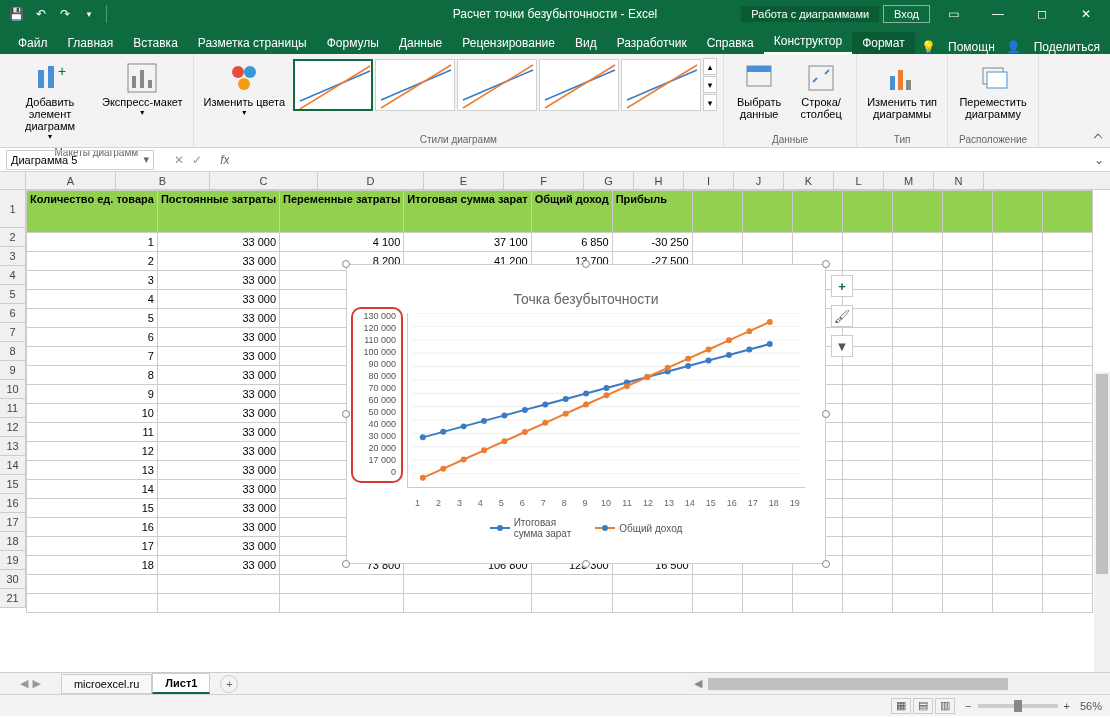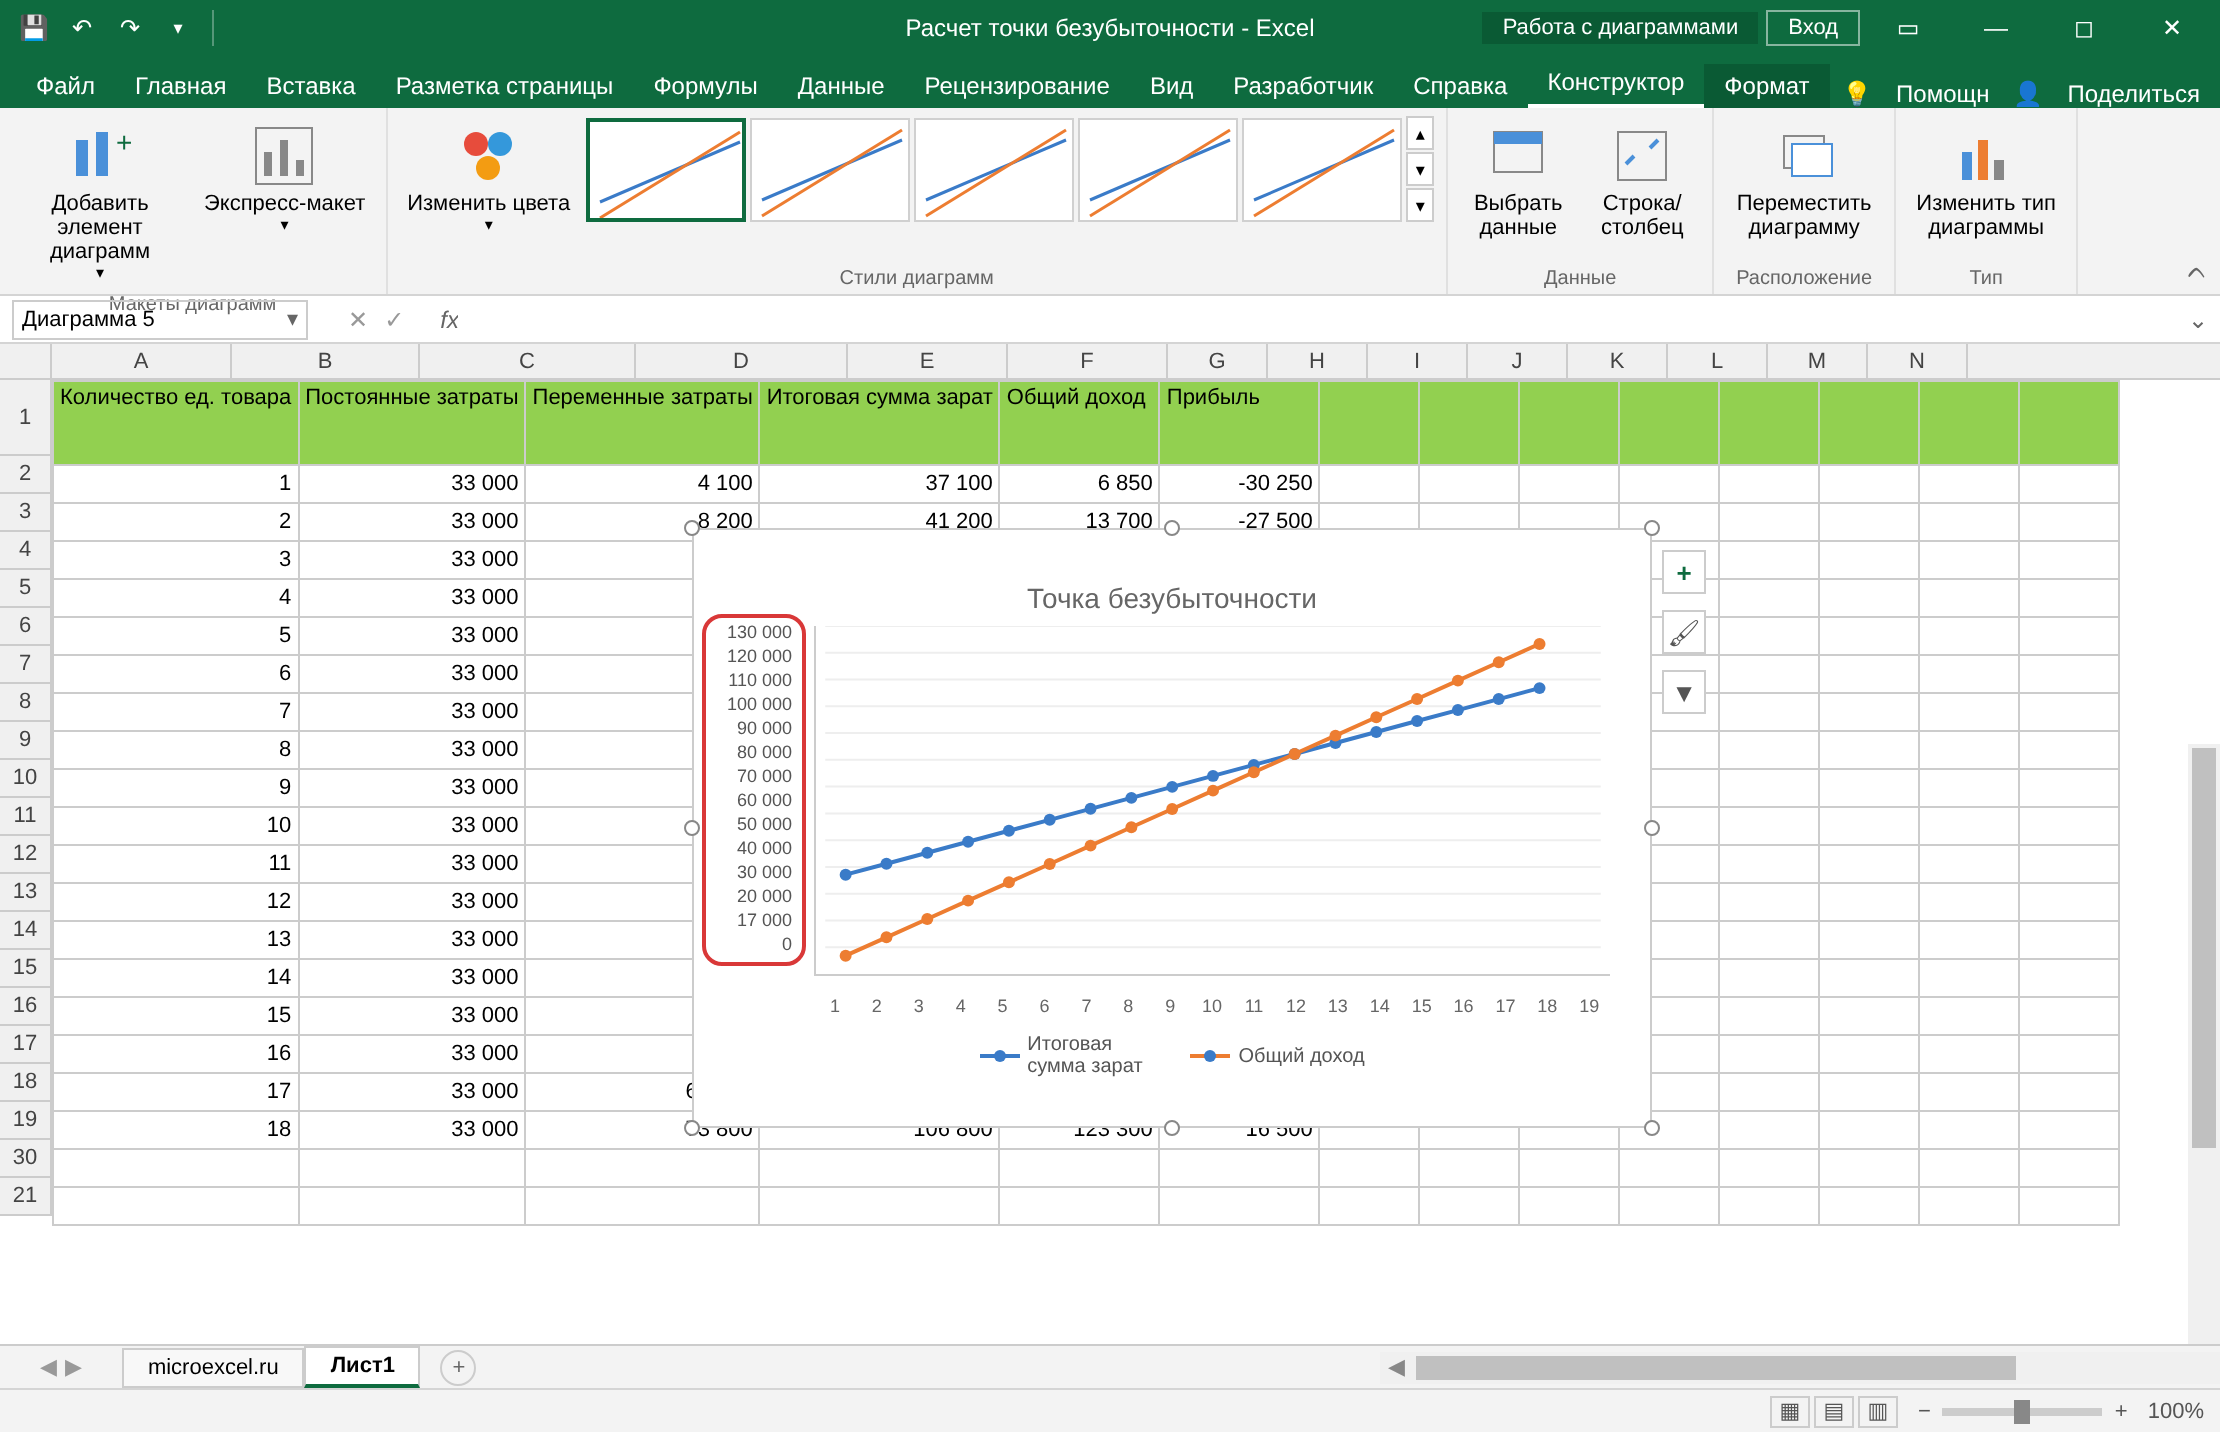--- a/index.html
+++ b/index.html
@@ -53,21 +53,21 @@
 .col-headers { display: flex; height: 18px; background: #f0f0f0; border-bottom: 1px solid #ccc; }
 .corner { width: 26px; border-right: 1px solid #ccc; }
 .col-h { border-right: 1px solid #ccc; text-align: center; font-size: 11px; line-height: 18px; color: #444; cursor: pointer; }
 .grid-body { display: flex; height: 460px; overflow: hidden; }
 .row-headers { width: 26px; }
 .row-h { height: 19px; border-bottom: 1px solid #ccc; border-right: 1px solid #ccc; background: #f0f0f0; text-align: center; font-size: 11px; line-height: 19px; color: #444; cursor: pointer; }
 .row-h.tall { height: 38px; line-height: 38px; }
 .cells { position: relative; flex: 1; }
 table.sheet { border-collapse: collapse; position: absolute; }
 .sheet td { border: 1px solid #ccc; height: 19px; padding: 0 3px; font-size: 11px; white-space: nowrap; overflow: hidden; }
-.sheet tr.header-row td { background: #92d050; font-weight: normal; height: 42px; vertical-align: top; padding: 2px 3px; }
+.sheet tr.header-row td { background: #92d050; font-weight: bold; height: 42px; vertical-align: top; padding: 2px 3px; }
 .sheet td.num { text-align: right; }
 .v-scroll { position: absolute; right: 0; top: 200px; width: 16px; height: 460px; background: #f0f0f0; }
 .v-scroll-thumb { background: #c0c0c0; height: 200px; width: 12px; margin: 2px; }
 
 
 .chart-object { position: absolute; left: 320px; top: 74px; width: 480px; height: 300px; background: #fff; border: 1px solid #ccc; }
 .chart-handle { position: absolute; width: 8px; height: 8px; background: #fff; border: 1px solid #888; border-radius: 50%; }
 .chart-title { text-align: center; font-size: 14px; color: #666; padding: 6px 0; margin-top: 20px; }
 .chart-plot { position: relative; height: 200px; margin: 0 20px 0 60px; }
 .y-axis-box { position: absolute; left: -56px; top: -6px; width: 52px; padding: 2px; border: 2.5px solid #d93838; border-radius: 10px; background: #fff; }
@@ -227,40 +227,40 @@
           </svg>
         <span style="max-width:50px;">Строка/столбец</span>
       </div>
     </div>
     <div class="ribbon-group-label">Данные</div>
   </div>
   <div class="ribbon-group">
     <div class="ribbon-group-content">
       <div class="ribbon-btn">
         <svg class="icon">
-            <rect x="6" y="6" width="20" height="16" fill="none" stroke="#888"></rect>
-            <rect x="10" y="10" width="20" height="16" fill="#fff" stroke="#4a90d9"></rect>
-          </svg>
-        <span style="max-width:70px;">Переместить диаграмму</span>
-      </div>
-    </div>
-    <div class="ribbon-group-label">Расположение</div>
-  </div>
-  <div class="ribbon-group">
-    <div class="ribbon-group-content">
-      <div class="ribbon-btn">
-        <svg class="icon">
             <rect x="4" y="14" width="5" height="14" fill="#4a90d9"></rect>
             <rect x="12" y="8" width="5" height="20" fill="#ed7d31"></rect>
             <rect x="20" y="18" width="5" height="10" fill="#888"></rect>
           </svg>
         <span style="max-width:70px;">Изменить тип диаграммы</span>
       </div>
     </div>
     <div class="ribbon-group-label">Тип</div>
+  </div>
+  <div class="ribbon-group">
+    <div class="ribbon-group-content">
+      <div class="ribbon-btn">
+        <svg class="icon">
+            <rect x="6" y="6" width="20" height="16" fill="none" stroke="#888"></rect>
+            <rect x="10" y="10" width="20" height="16" fill="#fff" stroke="#4a90d9"></rect>
+          </svg>
+        <span style="max-width:70px;">Переместить диаграмму</span>
+      </div>
+    </div>
+    <div class="ribbon-group-label">Расположение</div>
   </div>
   <div style="position:absolute;right:6px;top:128px;color:#666;cursor:pointer;">ᨈ</div>
 </div>
 
 <div class="formula-row">
   <div class="name-box">
     <span>Диаграмма 5</span>
     <span class="name-box-dd">▾</span>
   </div>
   <div class="fx-btns">
@@ -805,15 +805,15 @@
       <div class="view-btn">▤</div>
       <div class="view-btn">▥</div>
     </div>
     <div class="zoom-slider">
       <span>−</span>
       <div class="slider-track">
           <div class="slider-thumb"></div>
         </div>
       <span>+</span>
     </div>
-    <span>100%</span>
+    <span>56%</span>
   </div>
 </div>
 
 </body></html>

